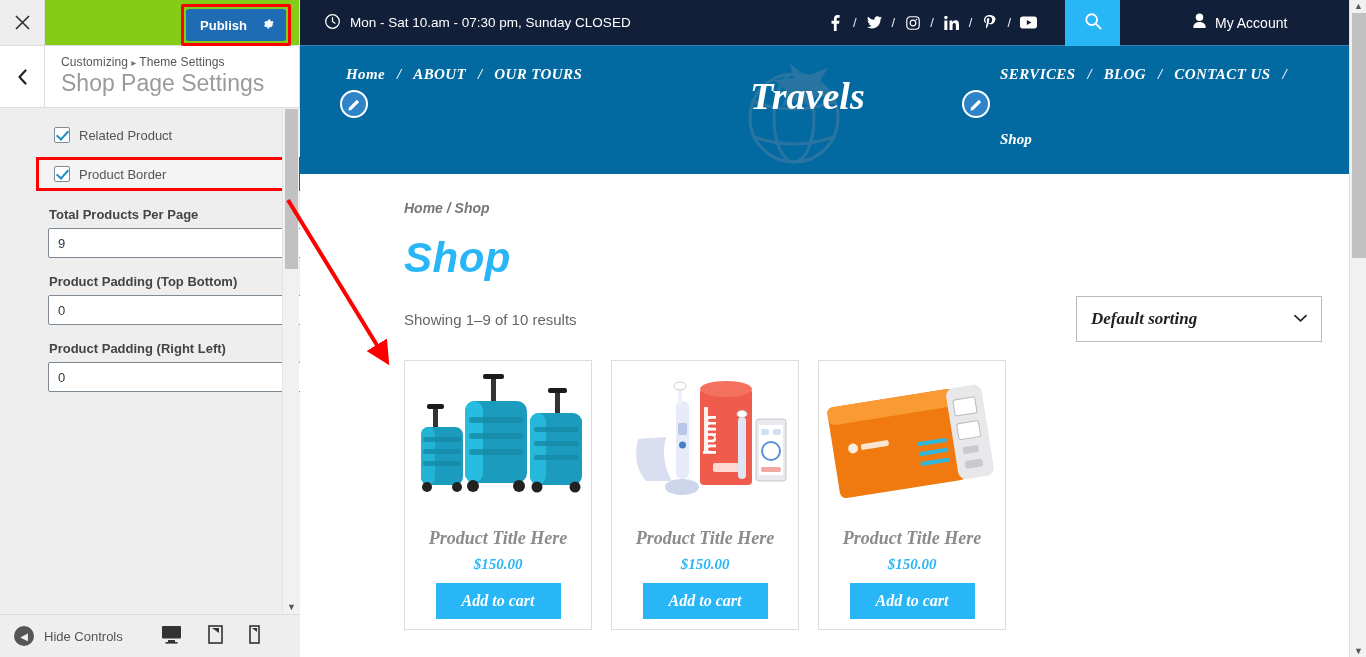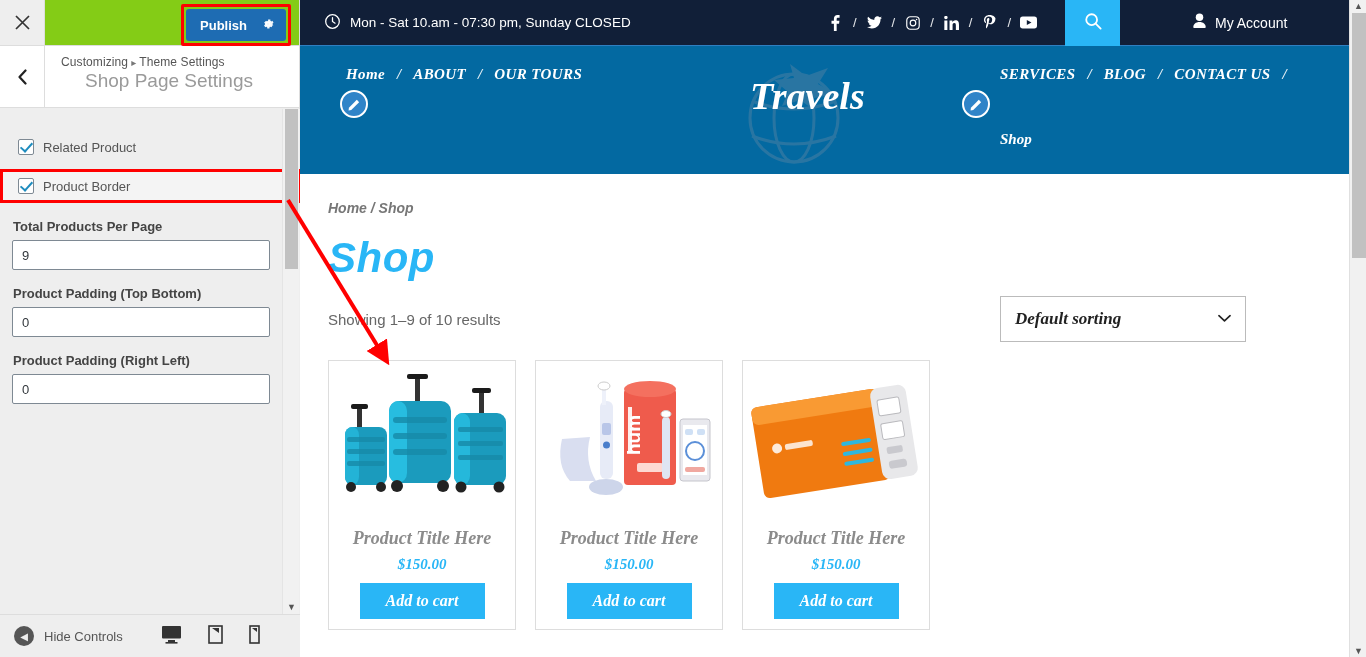--- a/index.html
+++ b/index.html
@@ -48,27 +48,27 @@
     display: flex; align-items: stretch;
   }
   .cz-back {
     width: 45px; border-right: 1px solid #ddd; display: flex;
     align-items: center; justify-content: center; color: #222; font-size: 19px;
     cursor: pointer; font-weight: bold;
   }
   .cz-header-txt { padding: 9px 0 0 16px; }
   .cz-crumb { font-size: 12px; color: #555; letter-spacing: .1px; }
   .cz-crumb .sep { color: #777; font-size: 10px; padding: 0 3px; }
-  .cz-title { font-size: 19px; color: #9a9a9a; font-weight: 400; margin-top: 1px; margin-left: 24px; }
+  .cz-title { font-size: 23px; color: #9a9a9a; font-weight: 400; margin-top: 1px; }
 
   .cz-body {
     position: absolute; left: 0; top: 109px; width: 300px; height: 505px;
     overflow: hidden; background: #eeeeee;
   }
-  .cz-scroll-area { padding: 16px 12px; }
+  .cz-scroll-area { padding: 4px 12px; margin-left: 36px; }
 
   .cz-checkrow {
     display: flex; align-items: center; gap: 9px;
     height: 44px; padding-left: 6px;
   }
   .cz-checkrow.boxed {
     position: relative; background: #f4f4f4;
     border: 3px solid #ff0000; margin: 0 -12px; padding-left: 15px; height: 34px;
   }
   .cbx {
@@ -192,21 +192,21 @@
     position: absolute; left: 450px; top: 28px;
     color: #fff; font-size: 38px; font-weight: bold; font-style: italic;
     white-space: nowrap;
   }
   .brand-globe {
     position: absolute; left: 432px; top: 10px; width: 130px; height: 118px;
     opacity: .28;
   }
 
   
-  .shop-wrap { padding: 26px 0 0 28px; position: relative; }
+  .shop-wrap { padding: 26px 0 0 56px; position: relative; margin-left: 48px; }
   .crumb { font-size: 14px; color: #777; font-style: italic; font-weight: bold; }
   .shop-title {
     font-size: 42px; color: #29b6f6; font-weight: bold; font-style: italic;
     margin: 18px 0 0 0; letter-spacing: .5px;
   }
   .shop-meta-row {
     display: flex; align-items: center; margin-top: 14px; width: 918px;
   }
   .shop-count { font-size: 15px; color: #666; }
   .shop-sort {

